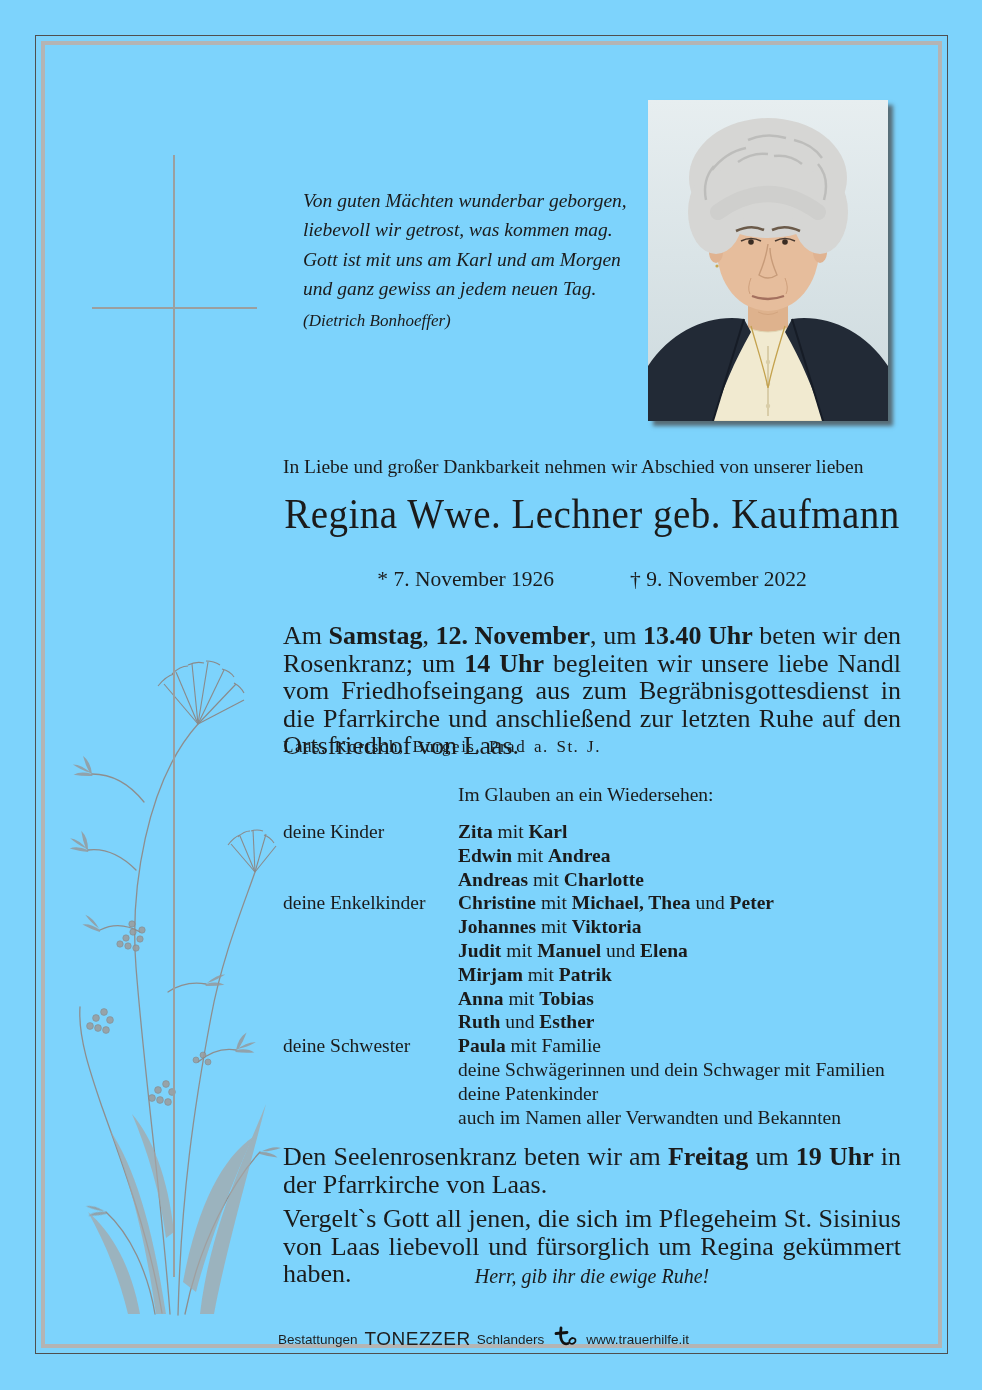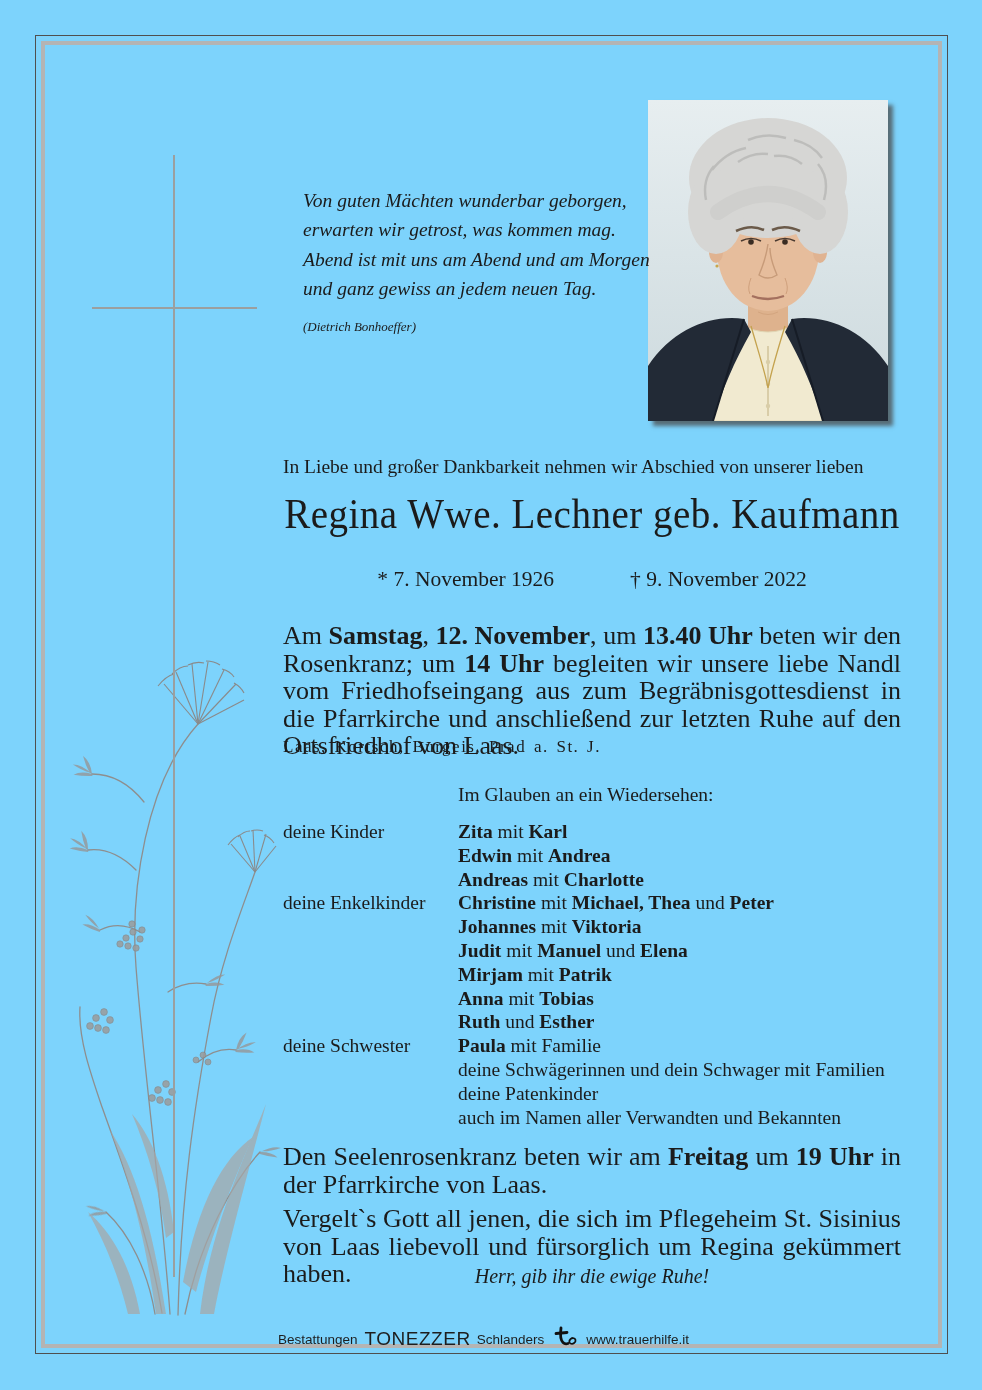--- a/index.html
+++ b/index.html
@@ -13,21 +13,21 @@
   .cross-h{position:absolute;left:92px;top:307px;width:165px;height:2px;background:#9b9f9f;z-index:3;}
   
   .flowers{position:absolute;left:48px;top:632px;width:235px;height:685px;z-index:2;}
   
   .photo{position:absolute;left:648px;top:100px;width:240px;height:321px;
          box-shadow:5px 5px 4px rgba(75,75,75,.75);background:#dfe8ea;}
   .photo svg{display:block;}
   
   .quote{position:absolute;left:303px;top:186px;width:400px;font-style:italic;
          font-size:19.5px;line-height:29.4px;}
-  .quote-attribution{margin-top:8px;font-size:13px;}
+  .quote-attribution{margin-top:2px;font-size:17px;}
   
   .textcol{position:absolute;left:283px;width:618px;}
   .intro{top:456px;font-size:19.5px;}
   .title{top:490px;text-align:center;font-size:39px;font-weight:400;letter-spacing:.5px;
          transform:scaleY(1.06);transform-origin:top center;white-space:nowrap;}
   .dates{top:567px;text-align:center;font-size:21.5px;}
   .dates .birth{margin-right:76px;}
   .para{font-size:26px;line-height:27.6px;text-align:justify;}
   .para1{top:622px;}
   .places{top:737px;font-size:17px;letter-spacing:1.5px;word-spacing:2px;}
@@ -225,22 +225,22 @@
       <path d="M103,178 Q99,188 102,194" stroke="#cfa07c" stroke-width="1" fill="none"></path>
       <path d="M137,178 Q141,188 138,194" stroke="#cfa07c" stroke-width="1" fill="none"></path>
       <path d="M110,212 Q120,217 130,212" stroke="#d3a57f" stroke-width="1" fill="none"></path>
 
       <path d="M103,226 C111,254 117,272 120,288 C123,272 129,252 137,226" stroke="#c4a24e" stroke-width="1.3" fill="none"></path>
     </svg>
   </div>
 
   <div class="quote">
     <div>Von guten Mächten wunderbar geborgen,</div>
-    <div>erwarten wir getrost, was kommen mag.</div>
-    <div>Abend ist mit uns am Abend und am Morgen</div>
+    <div>liebevoll wir getrost, was kommen mag.</div>
+    <div>Gott ist mit uns am Karl und am Morgen</div>
     <div>und ganz gewiss an jedem neuen Tag.</div>
     <div class="quote-attribution">(Dietrich Bonhoeffer)</div>
   </div>
 
   <div class="textcol intro">In Liebe und großer Dankbarkeit nehmen wir Abschied von unserer lieben</div>
 
   <div class="textcol title">Regina Wwe. Lechner geb. Kaufmann</div>
 
   <div class="textcol dates">
     <span class="birth">* 7. November 1926</span><span>† 9. November 2022</span>

